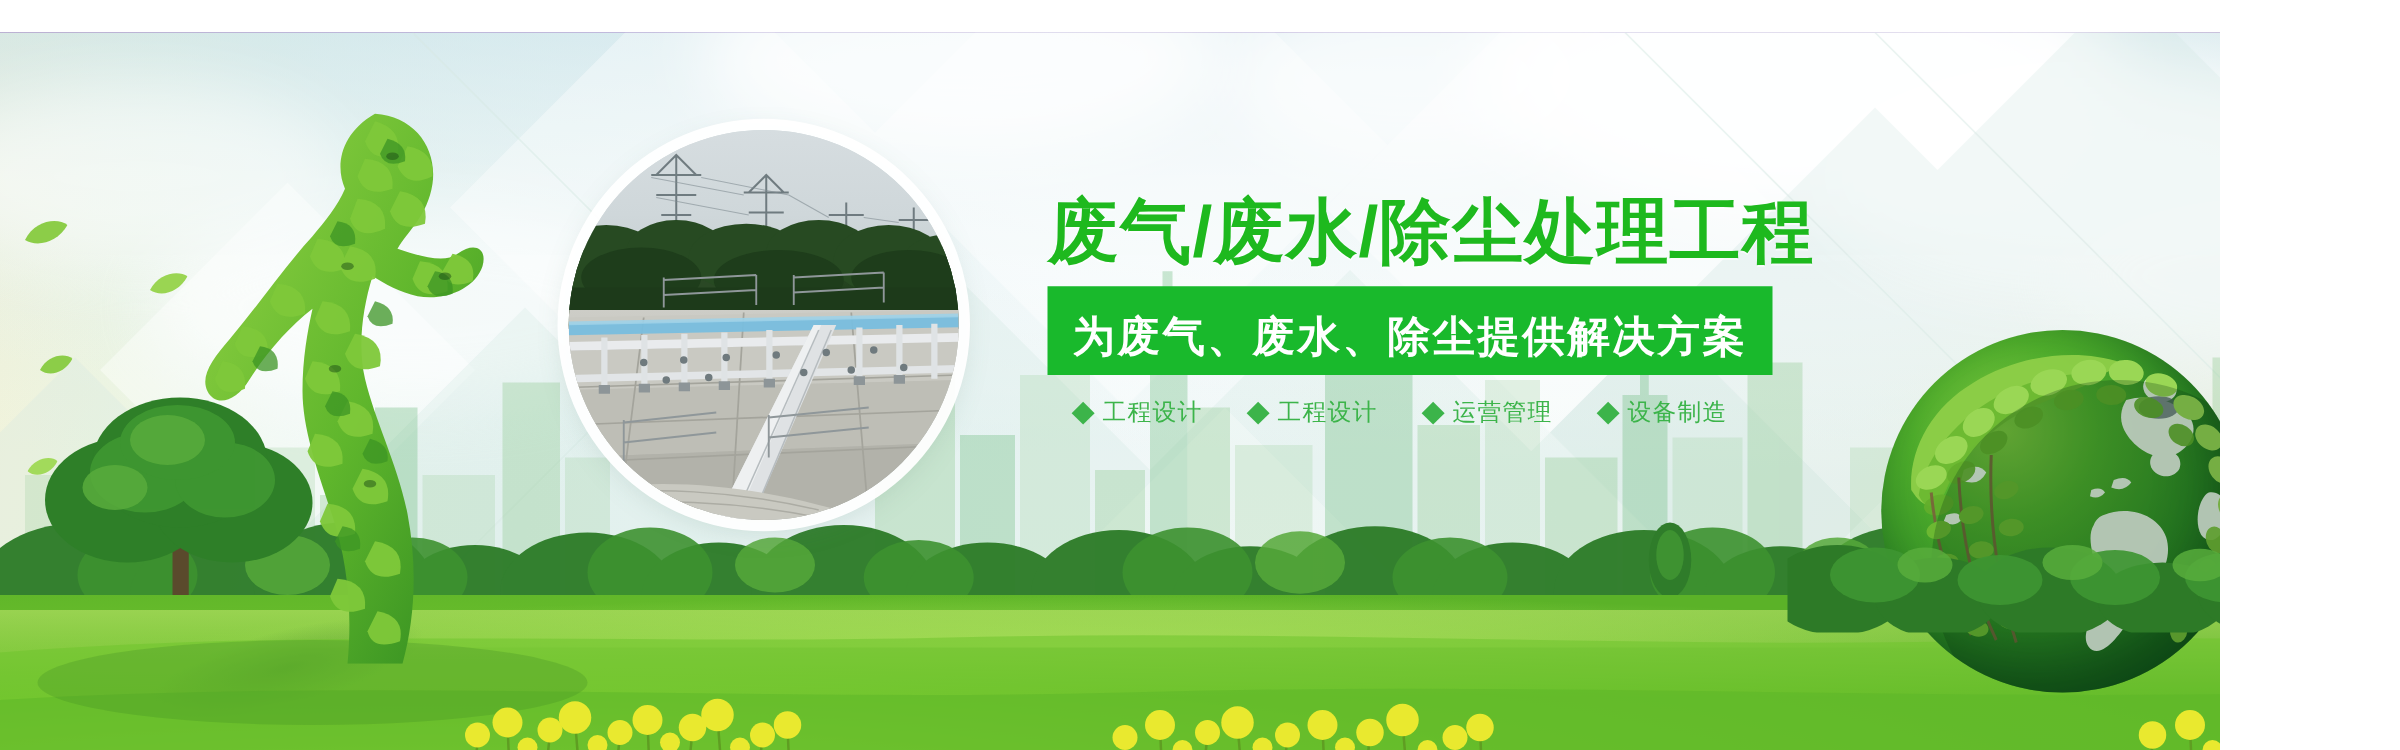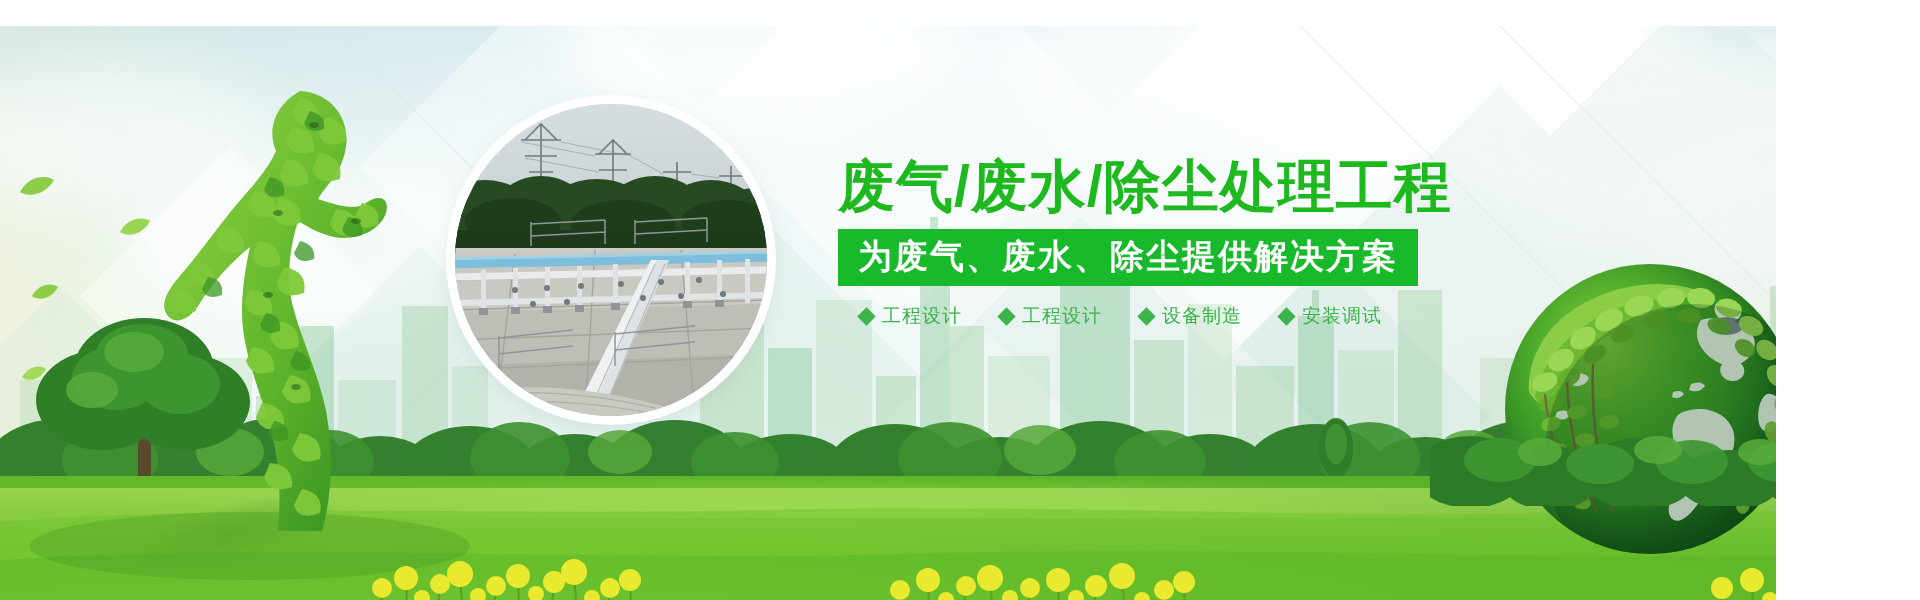--- a/index.html
+++ b/index.html
@@ -123,21 +123,21 @@
     font-weight:400;
   }
   .greenbar{
     margin-top:13px;
     display:inline-block;
     background:#19b92c;
     color:#ffffff;
     font-size:34px;
     font-weight:bold;
     letter-spacing:2px;
-    padding:9px 20px 11px 20px;
+    padding:23px 20px 11px 20px;
     line-height:1.08;
     white-space:nowrap;
   }
   .bullets{
     margin-top:17px;margin-left:22px;
     display:flex;align-items:center;gap:38px;
     white-space:nowrap;
     text-align:center;
   }
   .bullet{display:flex;align-items:center;gap:9px;}
@@ -628,25 +628,25 @@
       <div class="bullet">
         <span class="dmd"></span>
         <span class="bl-label">工程设计</span>
       </div>
       <div class="bullet">
         <span class="dmd"></span>
         <span class="bl-label">工程设计</span>
       </div>
       <div class="bullet">
         <span class="dmd"></span>
-        <span class="bl-label">设备制造</span>
+        <span class="bl-label">运营管理</span>
       </div>
       <div class="bullet">
         <span class="dmd"></span>
-        <span class="bl-label">安装调试</span>
+        <span class="bl-label">设备制造</span>
       </div>
     </div>
   </div>
 
   <div class="globe-wrap">
     <div class="globe">
       <svg width="290" height="290" viewBox="0 0 290 290" style="position:absolute;inset:0">
 
         <g fill="#f3faf2" opacity=".96">
 

